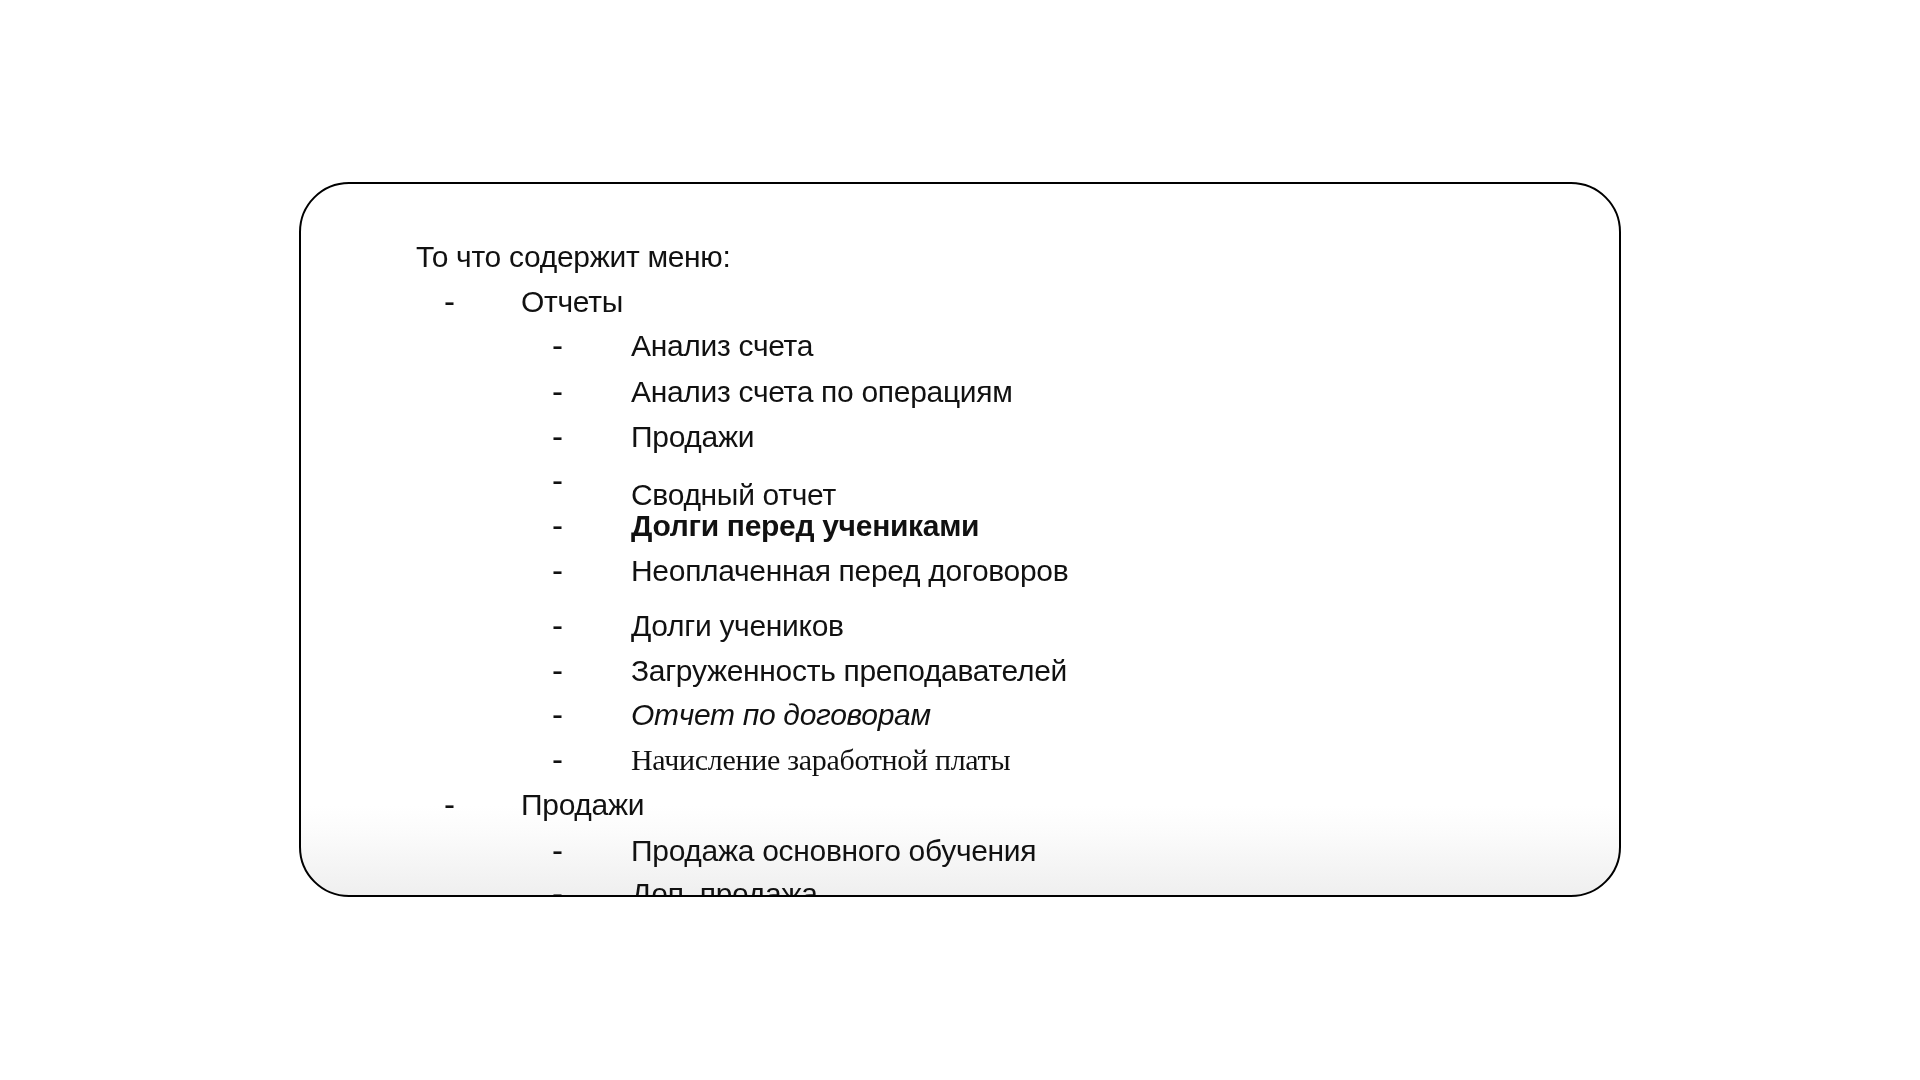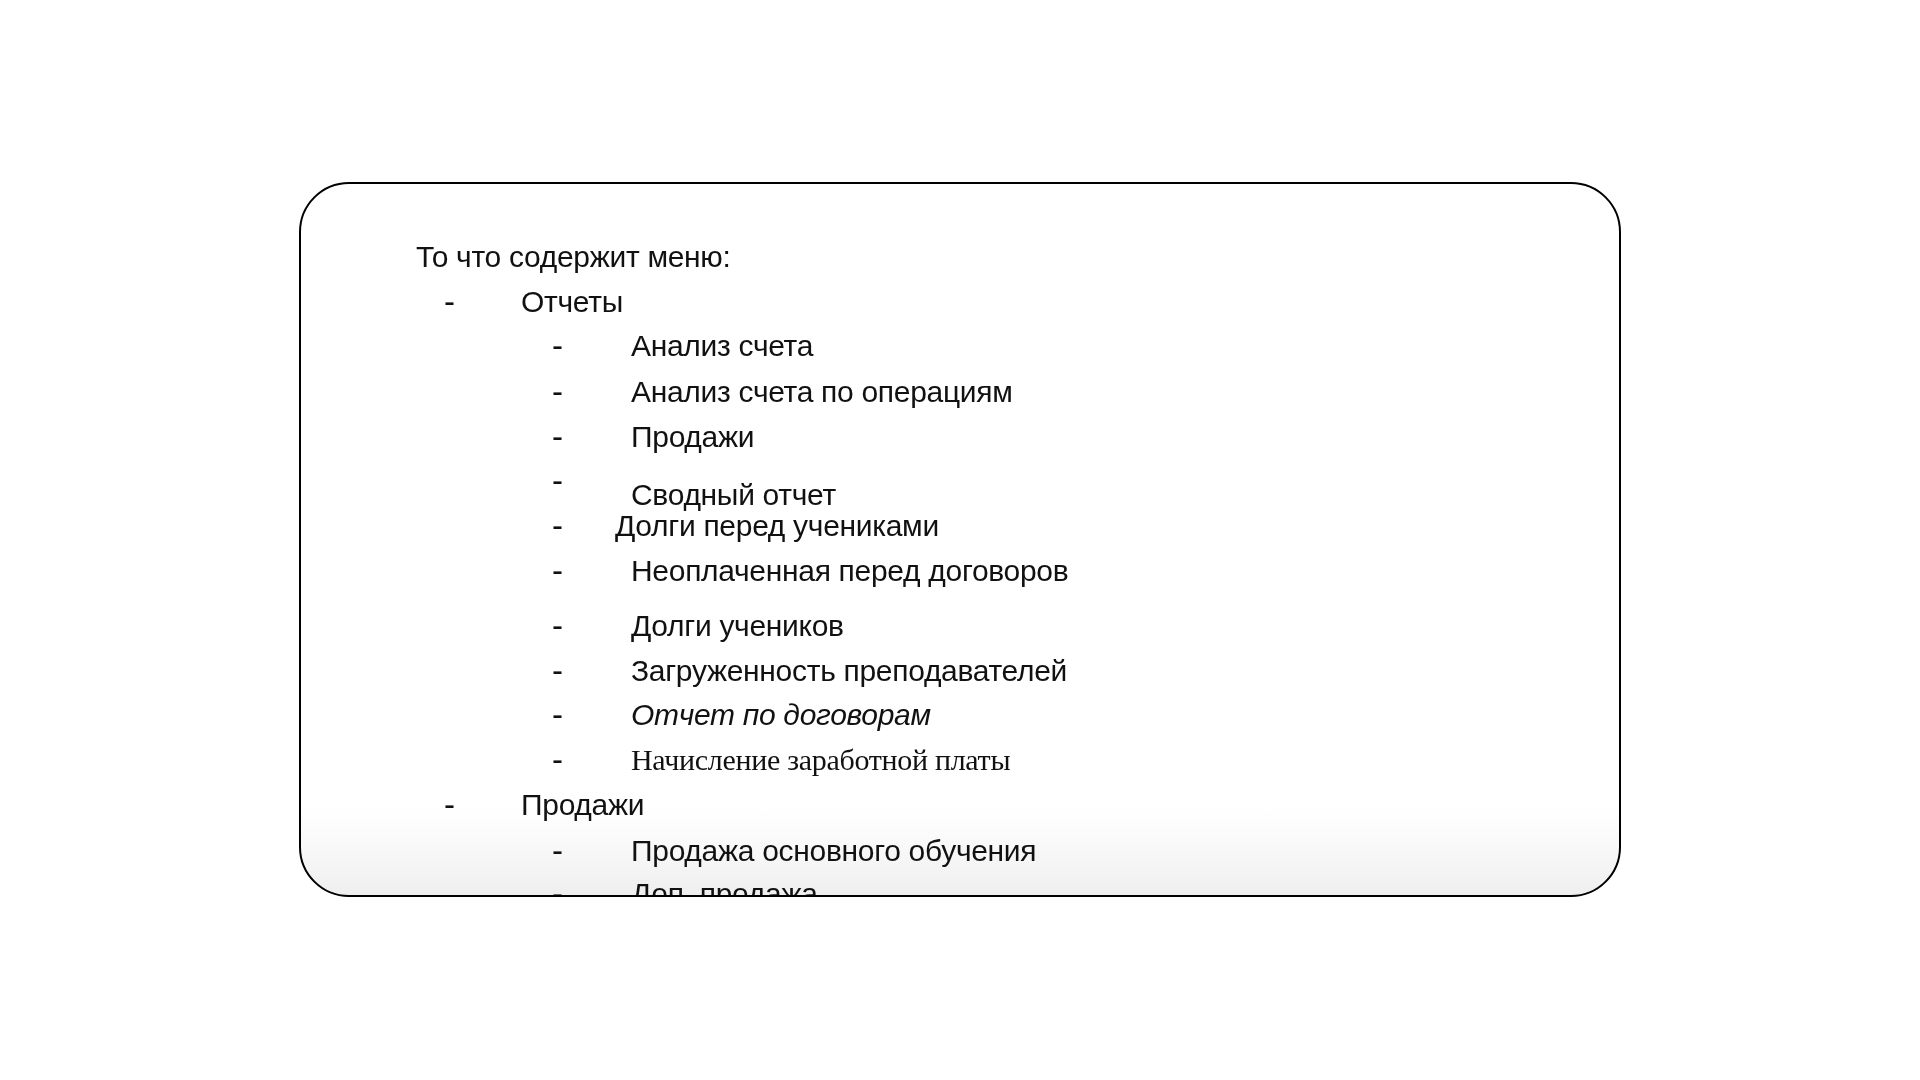--- a/index.html
+++ b/index.html
@@ -56,21 +56,21 @@
   <div class="dash" style="left:251px; top:188px;">-</div>
   <div class="line" style="left:306px; top:188px;">Анализ счета по операциям</div>
 
   <div class="dash" style="left:251px; top:233px;">-</div>
   <div class="line" style="left:306px; top:233px;">Продажи</div>
 
   <div class="dash" style="left:251px; top:277px;">-</div>
   <div class="line" style="left:306px; top:291px;">Сводный отчет</div>
 
   <div class="dash" style="left:251px; top:322px;">-</div>
-  <div class="line" style="left:290px; top:322px;">Долги перед учениками</div>
+  <div class="line" style="left:306px; top:322px;font-weight:bold;">Долги перед учениками</div>
 
   <div class="dash" style="left:251px; top:367px;">-</div>
   <div class="line" style="left:306px; top:367px;">Неоплаченная перед договоров</div>
 
   <div class="dash" style="left:251px; top:422px;">-</div>
   <div class="line" style="left:306px; top:422px;">Долги учеников</div>
 
   <div class="dash" style="left:251px; top:467px;">-</div>
   <div class="line" style="left:306px; top:467px;">Загруженность преподавателей</div>
 

